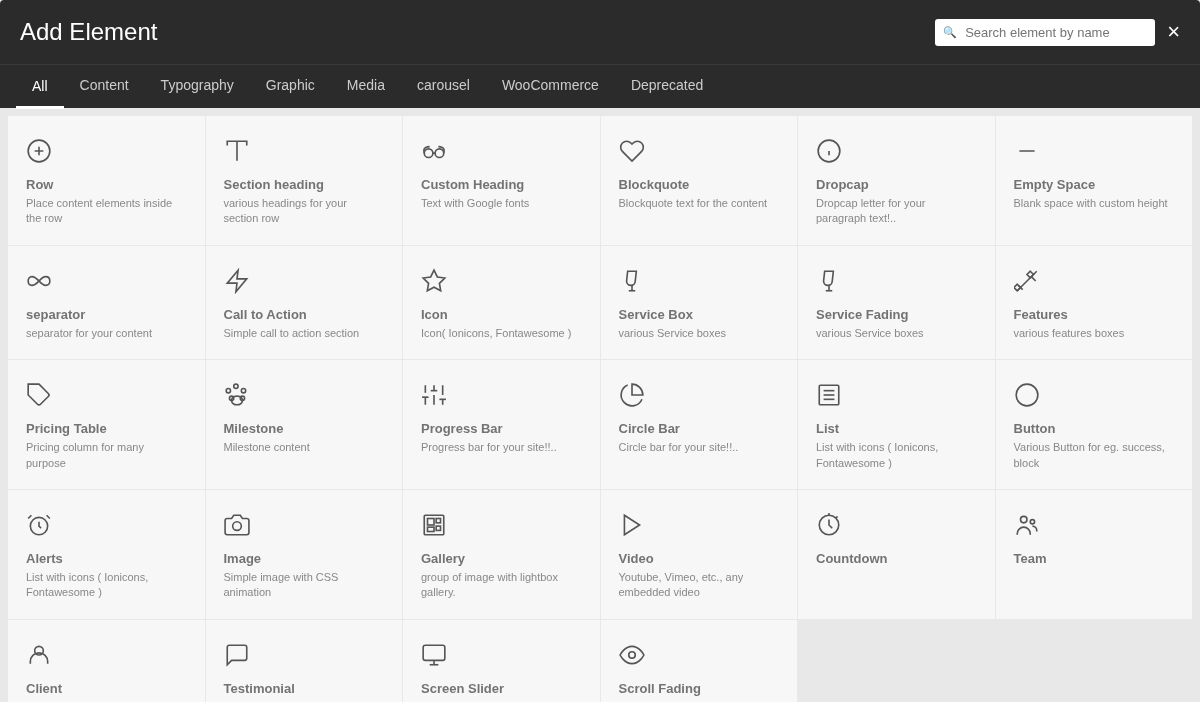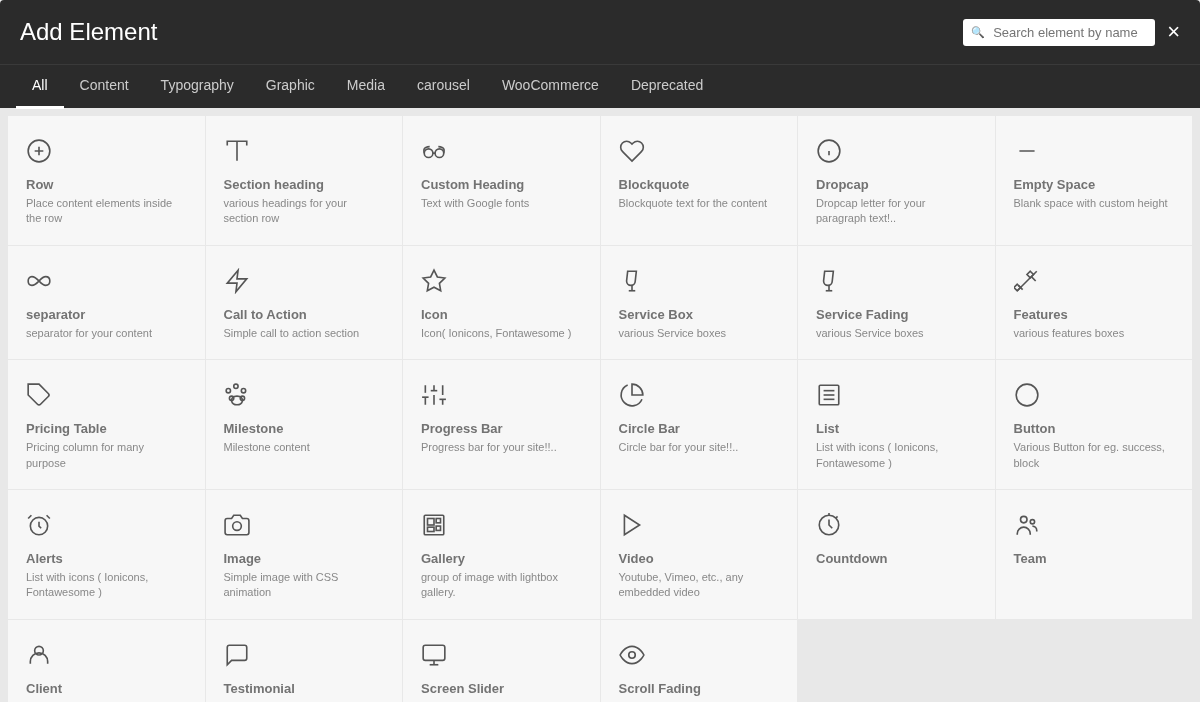--- a/index.html
+++ b/index.html
@@ -20,21 +20,21 @@
       display: flex;
       align-items: center;
       gap: 12px;
     }
     .search-box {
       background: #fff;
       border: none;
       border-radius: 3px;
       padding: 6px 12px 6px 30px;
       font-size: 13px;
-      width: 192px;
+      width: 220px;
       outline: none;
       color: #555;
     }
     .search-icon-wrap {
       position: relative;
     }
     .search-icon-wrap::before {
       content: '🔍';
       position: absolute;
       left: 8px;
@@ -51,20 +51,21 @@
       cursor: pointer;
       line-height: 1;
     }
 
     
     .nav-tabs {
       background: #2b2b2b;
       display: flex;
       padding: 0 16px;
       border-top: 1px solid #3a3a3a;
+      align-items: center;
     }
     .nav-tab {
       color: #ccc;
       font-size: 14px;
       padding: 12px 16px;
       cursor: pointer;
       border-bottom: 3px solid transparent;
       transition: color 0.2s;
       user-select: none;
     }

